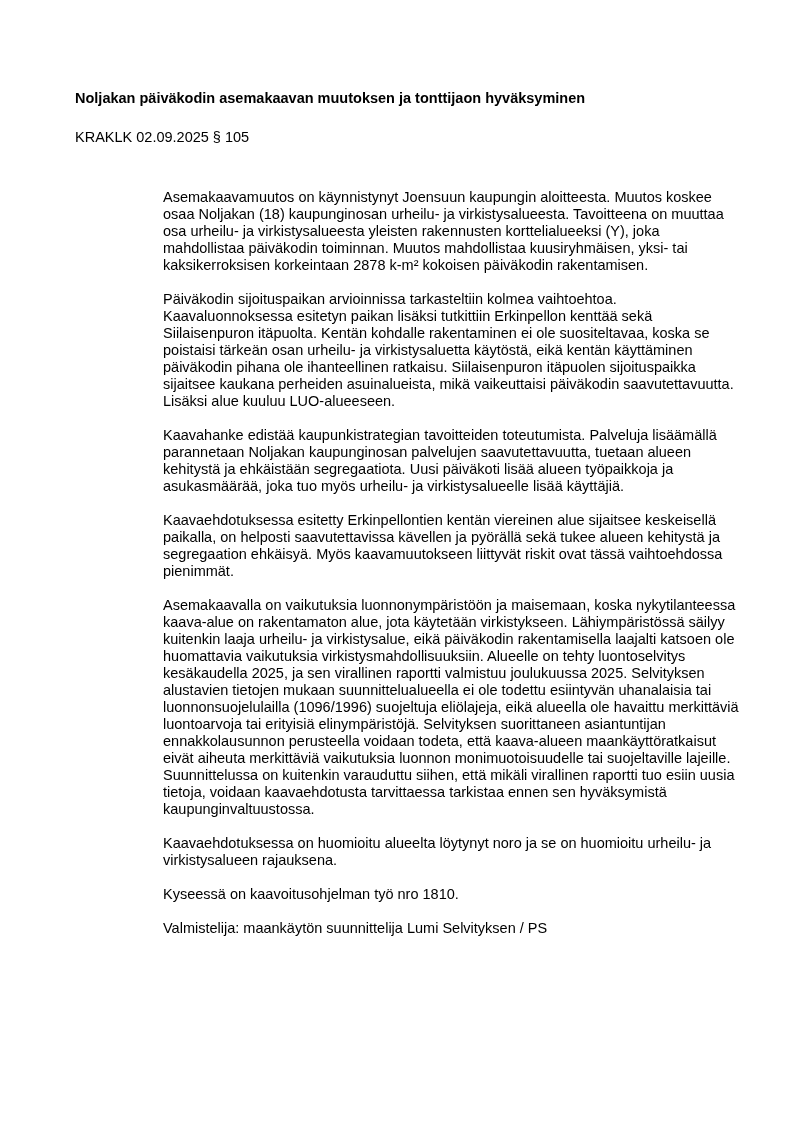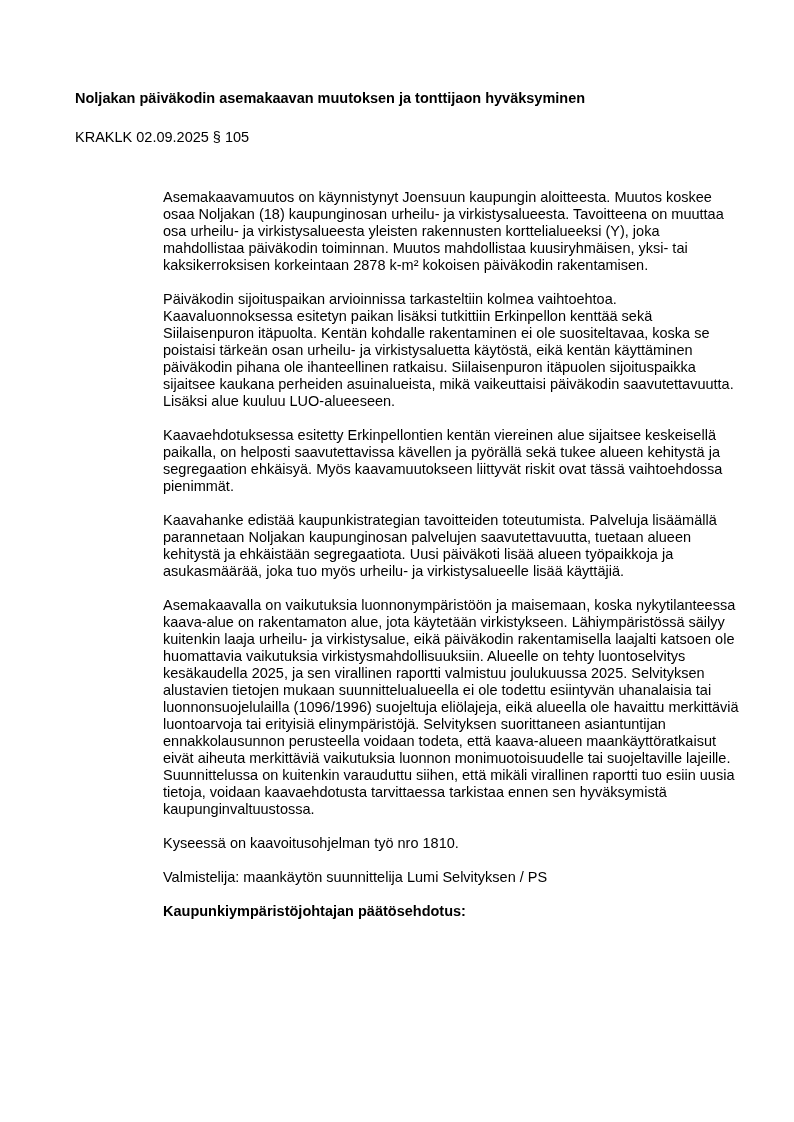--- a/index.html
+++ b/index.html
@@ -55,21 +55,21 @@
 
 <div class="page">
 
   <div class="doc-title">Noljakan päiväkodin asemakaavan muutoksen ja tonttijaon hyväksyminen</div>
 
   <div class="doc-ref">KRAKLK 02.09.2025 § 105</div>
 
   <div class="doc-body">
     <p>Asemakaavamuutos on käynnistynyt Joensuun kaupungin aloitteesta. Muutos koskee osaa Noljakan (18) kaupunginosan urheilu- ja virkistysalueesta. Tavoitteena on muuttaa osa urheilu- ja virkistysalueesta yleisten rakennusten korttelialueeksi (Y), joka mahdollistaa päiväkodin toiminnan. Muutos mahdollistaa kuusiryhmäisen, yksi- tai kaksikerroksisen korkeintaan 2878 k-m² kokoisen päiväkodin rakentamisen.</p>
     <p>Päiväkodin sijoituspaikan arvioinnissa tarkasteltiin kolmea vaihtoehtoa. Kaavaluonnoksessa esitetyn paikan lisäksi tutkittiin Erkinpellon kenttää sekä Siilaisenpuron itäpuolta. Kentän kohdalle rakentaminen ei ole suositeltavaa, koska se poistaisi tärkeän osan urheilu- ja virkistysaluetta käytöstä, eikä kentän käyttäminen päiväkodin pihana ole ihanteellinen ratkaisu. Siilaisenpuron itäpuolen sijoituspaikka sijaitsee kaukana perheiden asuinalueista, mikä vaikeuttaisi päiväkodin saavutettavuutta. Lisäksi alue kuuluu LUO-alueeseen.</p>
+    <p>Kaavahanke edistää kaupunkistrategian tavoitteiden toteutumista. Palveluja lisäämällä parannetaan Noljakan kaupunginosan palvelujen saavutettavuutta, tuetaan alueen kehitystä ja ehkäistään segregaatiota. Uusi päiväkoti lisää alueen työpaikkoja ja asukasmäärää, joka tuo myös urheilu- ja virkistysalueelle lisää käyttäjiä.</p>
     <p>Kaavaehdotuksessa esitetty Erkinpellontien kentän viereinen alue sijaitsee keskeisellä paikalla, on helposti saavutettavissa kävellen ja pyörällä sekä tukee alueen kehitystä ja segregaation ehkäisyä. Myös kaavamuutokseen liittyvät riskit ovat tässä vaihtoehdossa pienimmät.</p>
-    <p>Kaavahanke edistää kaupunkistrategian tavoitteiden toteutumista. Palveluja lisäämällä parannetaan Noljakan kaupunginosan palvelujen saavutettavuutta, tuetaan alueen kehitystä ja ehkäistään segregaatiota. Uusi päiväkoti lisää alueen työpaikkoja ja asukasmäärää, joka tuo myös urheilu- ja virkistysalueelle lisää käyttäjiä.</p>
     <p>Asemakaavalla on vaikutuksia luonnonympäristöön ja maisemaan, koska nykytilanteessa kaava-alue on rakentamaton alue, jota käytetään virkistykseen. Lähiympäristössä säilyy kuitenkin laaja urheilu- ja virkistysalue, eikä päiväkodin rakentamisella laajalti katsoen ole huomattavia vaikutuksia virkistysmahdollisuuksiin. Alueelle on tehty luontoselvitys kesäkaudella 2025, ja sen virallinen raportti valmistuu joulukuussa 2025. Selvityksen alustavien tietojen mukaan suunnittelualueella ei ole todettu esiintyvän uhanalaisia tai luonnonsuojelulailla (1096/1996) suojeltuja eliölajeja, eikä alueella ole havaittu merkittäviä luontoarvoja tai erityisiä elinympäristöjä. Selvityksen suorittaneen asiantuntijan ennakkolausunnon perusteella voidaan todeta, että kaava-alueen maankäyttöratkaisut eivät aiheuta merkittäviä vaikutuksia luonnon monimuotoisuudelle tai suojeltaville lajeille. Suunnittelussa on kuitenkin varauduttu siihen, että mikäli virallinen raportti tuo esiin uusia tietoja, voidaan kaavaehdotusta tarvittaessa tarkistaa ennen sen hyväksymistä kaupunginvaltuustossa.</p>
+    <p>Kaavaehdotuksessa on huomioitu alueelta löytynyt noro ja se on huomioitu urheilu- ja virkistysalueen rajauksena.</p>
     <p>Kyseessä on kaavoitusohjelman työ nro 1810.</p>
     <p>Valmistelija: maankäytön suunnittelija Lumi Selvityksen / PS</p>
-    <p class="decision-heading">Kaupunkiympäristöjohtajan päätösehdotus:</p>
   </div>
 
 </div>
 
 </body></html>

